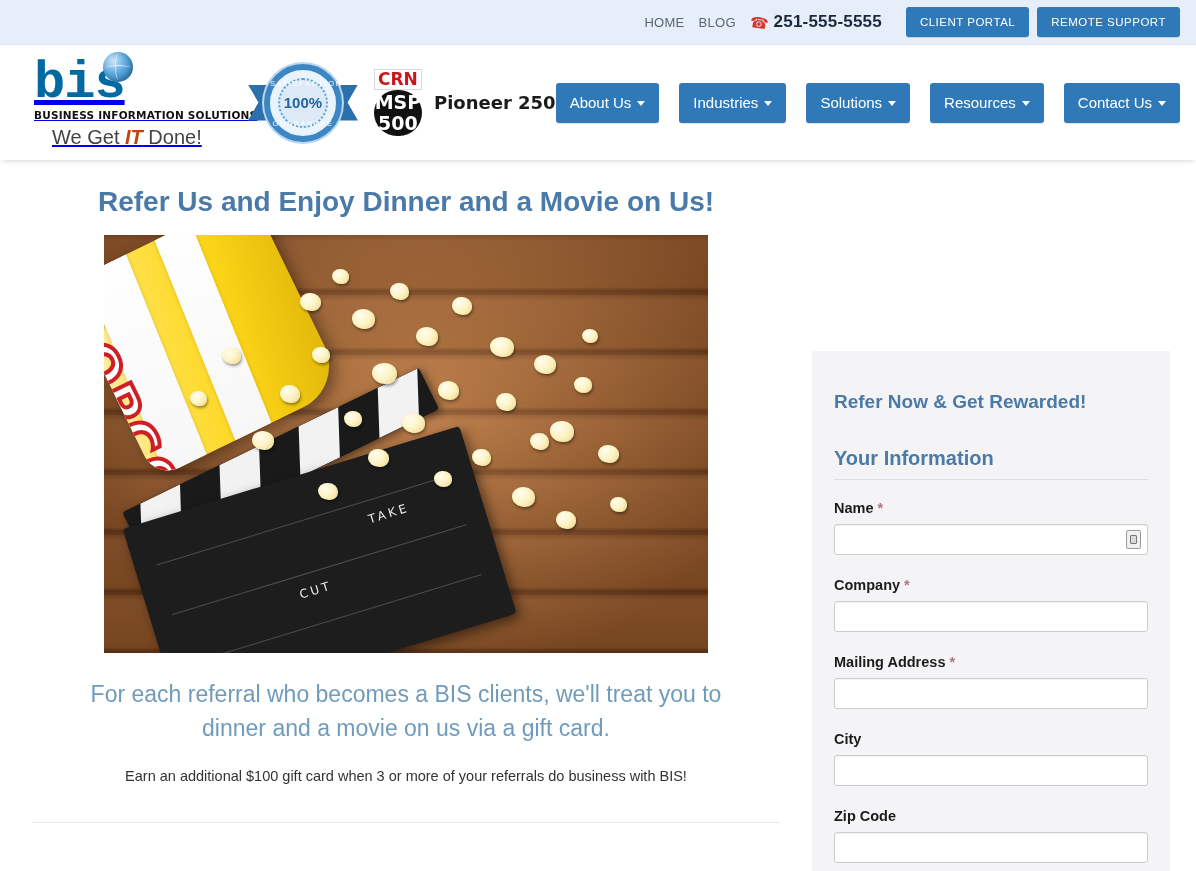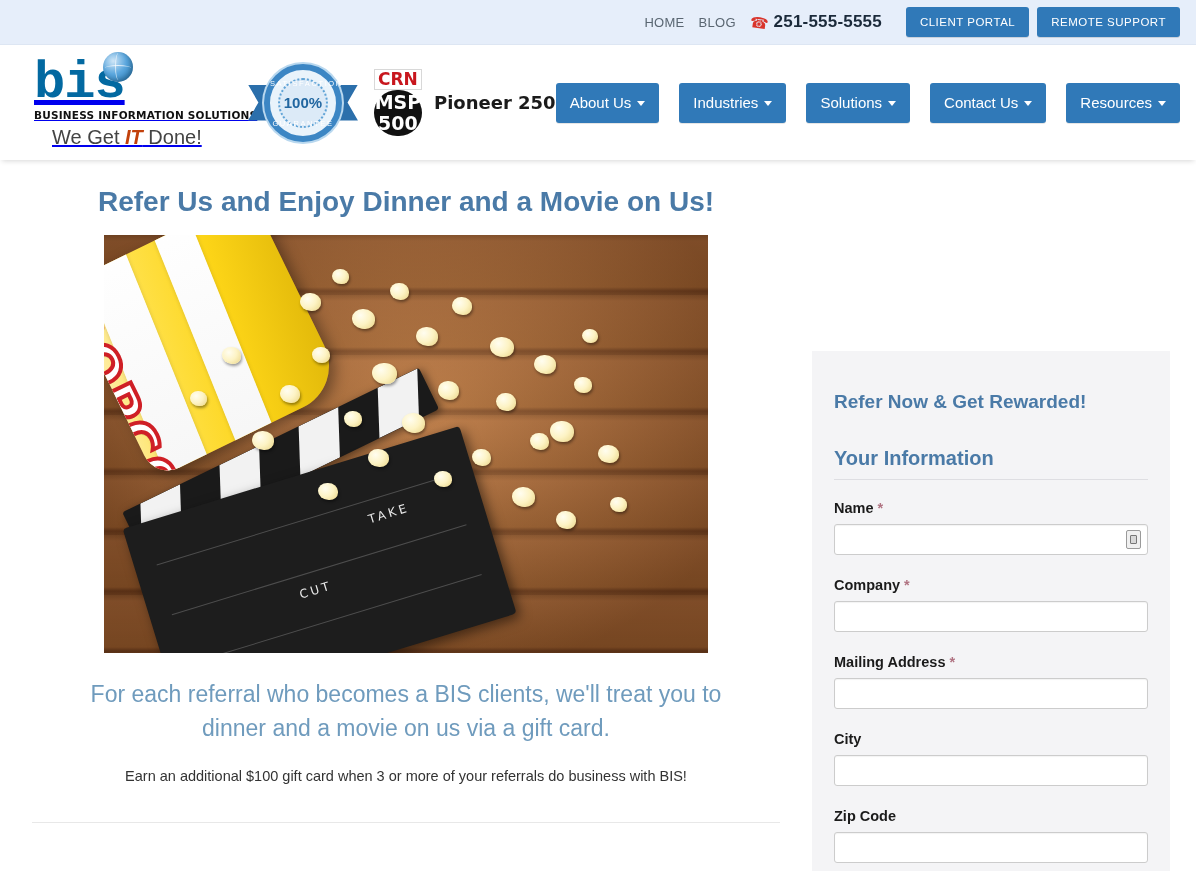--- a/index.html
+++ b/index.html
@@ -307,25 +307,25 @@
     </a>
     <a class="nav-item" href="#">
       <span>Industries</span>
       <i class="caret"></i>
     </a>
     <a class="nav-item" href="#">
       <span>Solutions</span>
       <i class="caret"></i>
     </a>
     <a class="nav-item" href="#">
-      <span>Contact Us</span>
+      <span>Resources</span>
       <i class="caret"></i>
     </a>
     <a class="nav-item" href="#">
-      <span>Resources</span>
+      <span>Contact Us</span>
       <i class="caret"></i>
     </a>
   </nav>
 </div>
 
 <div class="main">
 
   <div class="left">
     <h1 class="h1">Refer Us and Enjoy Dinner and a Movie on Us!</h1>
 

